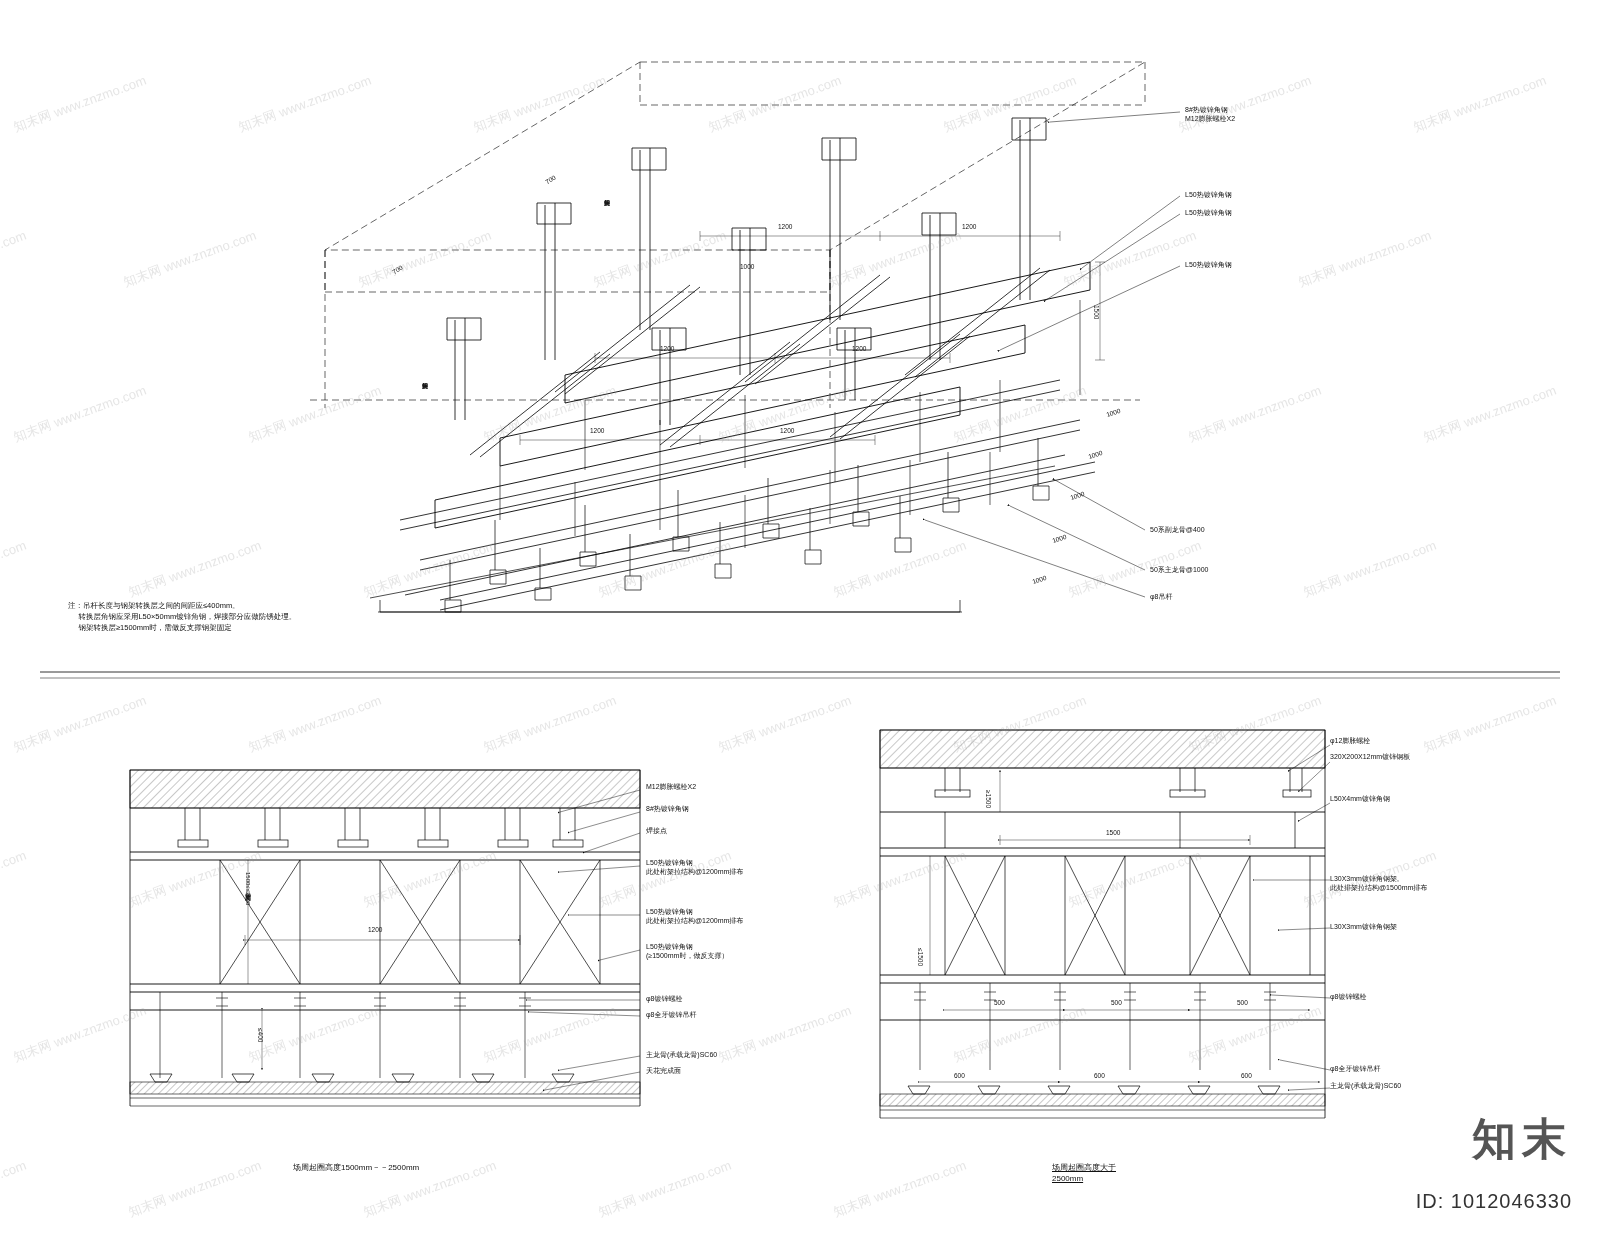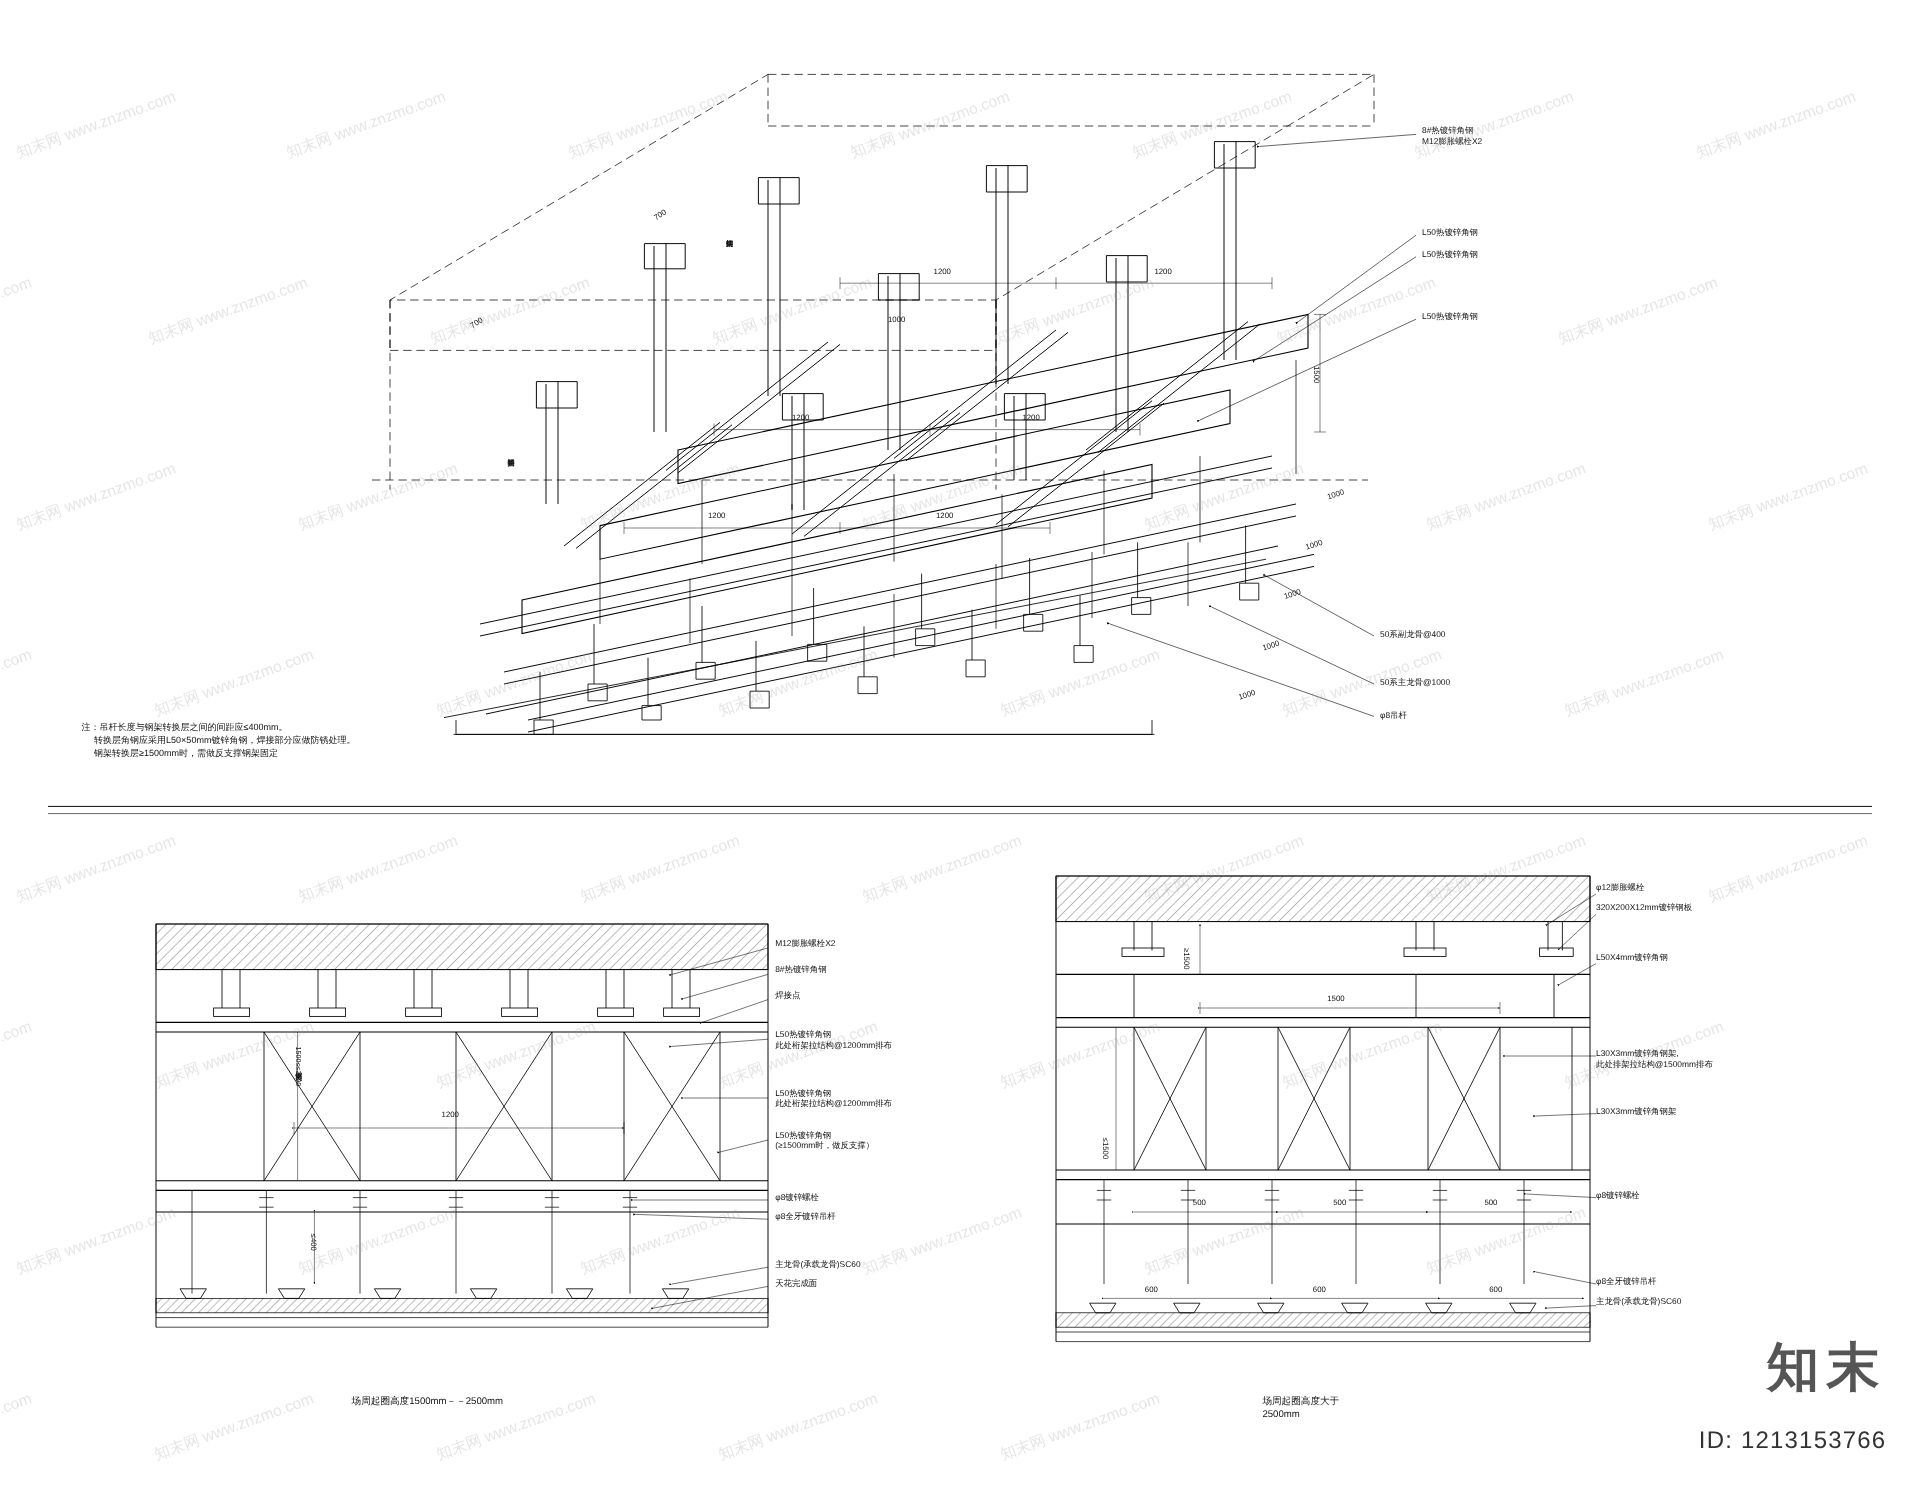--- a/index.html
+++ b/index.html
@@ -360,21 +360,21 @@
     <div class="lbl dim" style="left:1106px;top:828px;">1500</div>
     <div class="lbl dim vert" style="left:984px;top:790px;">≥1500</div>
     <div class="lbl dim vert" style="left:916px;top:948px;">≤1500</div>
     <div class="lbl dim" style="left:994px;top:998px;">500</div>
     <div class="lbl dim" style="left:1111px;top:998px;">500</div>
     <div class="lbl dim" style="left:1237px;top:998px;">500</div>
     <div class="lbl dim" style="left:954px;top:1071px;">600</div>
     <div class="lbl dim" style="left:1094px;top:1071px;">600</div>
     <div class="lbl dim" style="left:1241px;top:1071px;">600</div>
   </div>
-  <div class="cap" style="left:1052px;top:1162px;">场周起圈高度大于
+  <div class="cap" style="left:1052px;top:1162px;text-decoration:underline;">场周起圈高度大于
 2500mm</div>
 
   <div>
     <div class="wm" style="left:10px;top:95px;">知末网 www.znzmo.com</div>
     <div class="wm" style="left:235px;top:95px;">知末网 www.znzmo.com</div>
     <div class="wm" style="left:470px;top:95px;">知末网 www.znzmo.com</div>
     <div class="wm" style="left:705px;top:95px;">知末网 www.znzmo.com</div>
     <div class="wm" style="left:940px;top:95px;">知末网 www.znzmo.com</div>
     <div class="wm" style="left:1175px;top:95px;">知末网 www.znzmo.com</div>
     <div class="wm" style="left:1410px;top:95px;">知末网 www.znzmo.com</div>
@@ -427,15 +427,15 @@
     <div class="wm" style="left:1185px;top:1025px;">知末网 www.znzmo.com</div>
 
     <div class="wm" style="left:-110px;top:1180px;">知末网 www.znzmo.com</div>
     <div class="wm" style="left:125px;top:1180px;">知末网 www.znzmo.com</div>
     <div class="wm" style="left:360px;top:1180px;">知末网 www.znzmo.com</div>
     <div class="wm" style="left:595px;top:1180px;">知末网 www.znzmo.com</div>
     <div class="wm" style="left:830px;top:1180px;">知末网 www.znzmo.com</div>
   </div>
 
   <div class="wmbig">知末</div>
-  <div class="idtxt">ID: 1213153766</div>
+  <div class="idtxt">ID: 1012046330</div>
 
 </div>
 
 </body></html>

